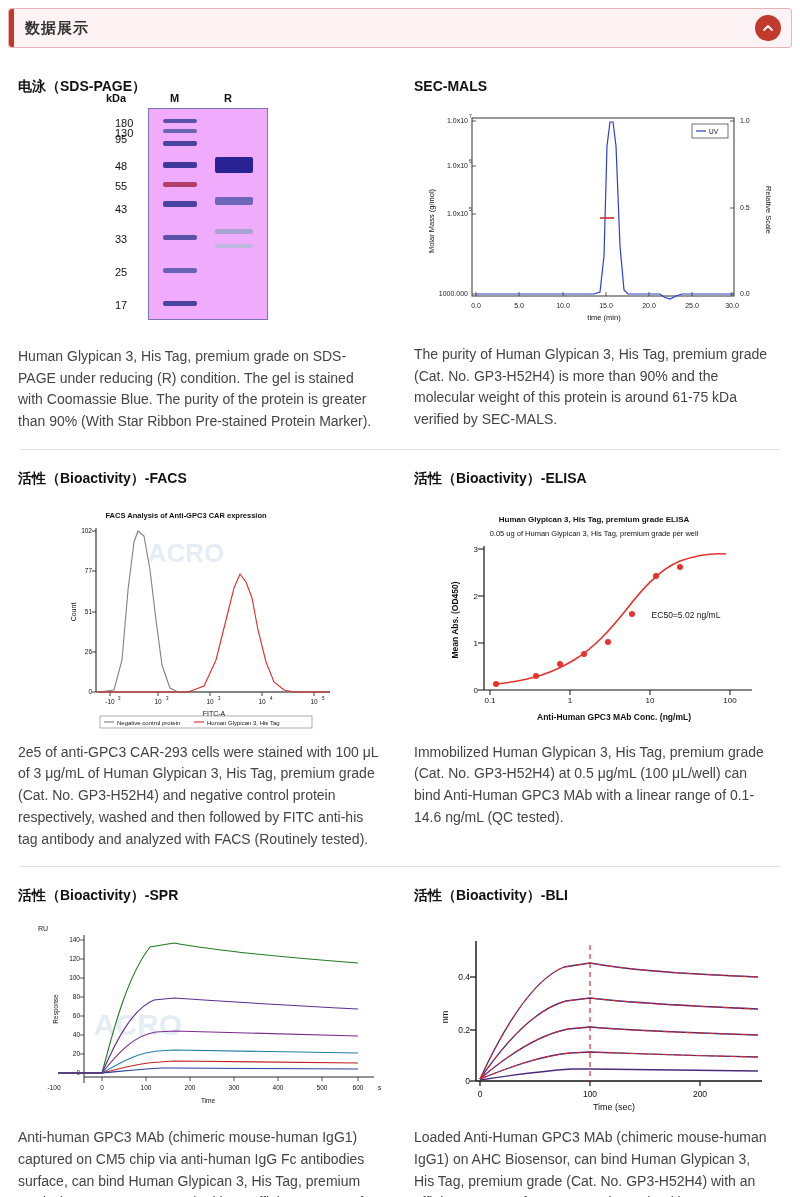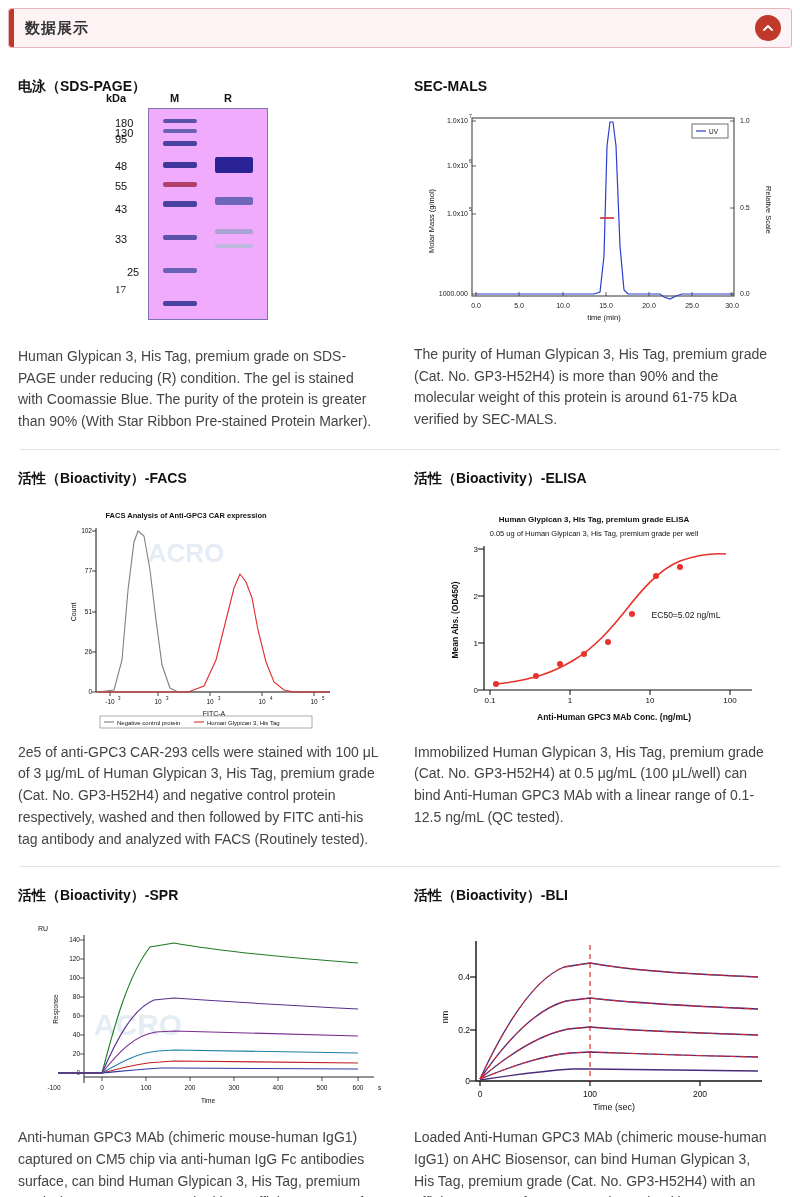--- a/index.html
+++ b/index.html
@@ -87,22 +87,22 @@
 
             <div class="gel-box">
 
               <div class="mw-tick" style="top:8px;">180</div>
               <div class="mw-tick" style="top:18px;">130</div>
               <div class="mw-tick" style="top:24px;">95</div>
               <div class="mw-tick" style="top:51px;">48</div>
               <div class="mw-tick" style="top:71px;">55</div>
               <div class="mw-tick" style="top:94px;">43</div>
               <div class="mw-tick" style="top:124px;">33</div>
-              <div class="mw-tick" style="top:157px;margin-left:12px;">25</div>
-              <div class="mw-tick" style="top:174px;font-family:Liberation Serif, serif;">17</div>
+              <div class="mw-tick" style="top:157px;">25</div>
+              <div class="mw-tick" style="top:190px;">17</div>
 
               <div class="band lane-m" style="top:10px;height:4px;background:#5a52a8;"></div>
               <div class="band lane-m" style="top:20px;height:4px;background:#6a62b4;"></div>
               <div class="band lane-m" style="top:32px;height:5px;background:#4a42a0;"></div>
               <div class="band lane-m" style="top:53px;height:6px;background:#3f379c;"></div>
               <div class="band lane-m" style="top:73px;height:5px;background:#b0406a;"></div>
               <div class="band lane-m" style="top:92px;height:6px;background:#4a42a0;"></div>
               <div class="band lane-m" style="top:126px;height:5px;background:#5a52a8;"></div>
               <div class="band lane-m" style="top:159px;height:5px;background:#6a62b4;"></div>
               <div class="band lane-m" style="top:192px;height:5px;background:#4a42a0;"></div>
@@ -316,21 +316,21 @@
               <circle cx="194" cy="142" r="3"></circle>
               <circle cx="218" cy="114" r="3"></circle>
               <circle cx="242" cy="76" r="3"></circle>
               <circle cx="266" cy="67" r="3"></circle>
             </g>
 
             <text x="272" y="118" font-size="8.5" fill="#111" text-anchor="middle">EC50=5.02 ng/mL</text>
           </svg>
         </div>
 
-        <div class="caption">Immobilized Human Glypican 3, His Tag, premium grade (Cat. No. GP3-H52H4) at 0.5 μg/mL (100 μL/well) can bind Anti-Human GPC3 MAb with a linear range of 0.1-12.5 ng/mL (QC tested).</div>
+        <div class="caption">Immobilized Human Glypican 3, His Tag, premium grade (Cat. No. GP3-H52H4) at 0.5 μg/mL (100 μL/well) can bind Anti-Human GPC3 MAb with a linear range of 0.1-14.6 ng/mL (QC tested).</div>
       </div>
     </div>
 
     <div class="divider"></div>
 
     <div class="row">
 
       <div class="col">
         <div class="sec-title">活性（Bioactivity）-SPR</div>
 

